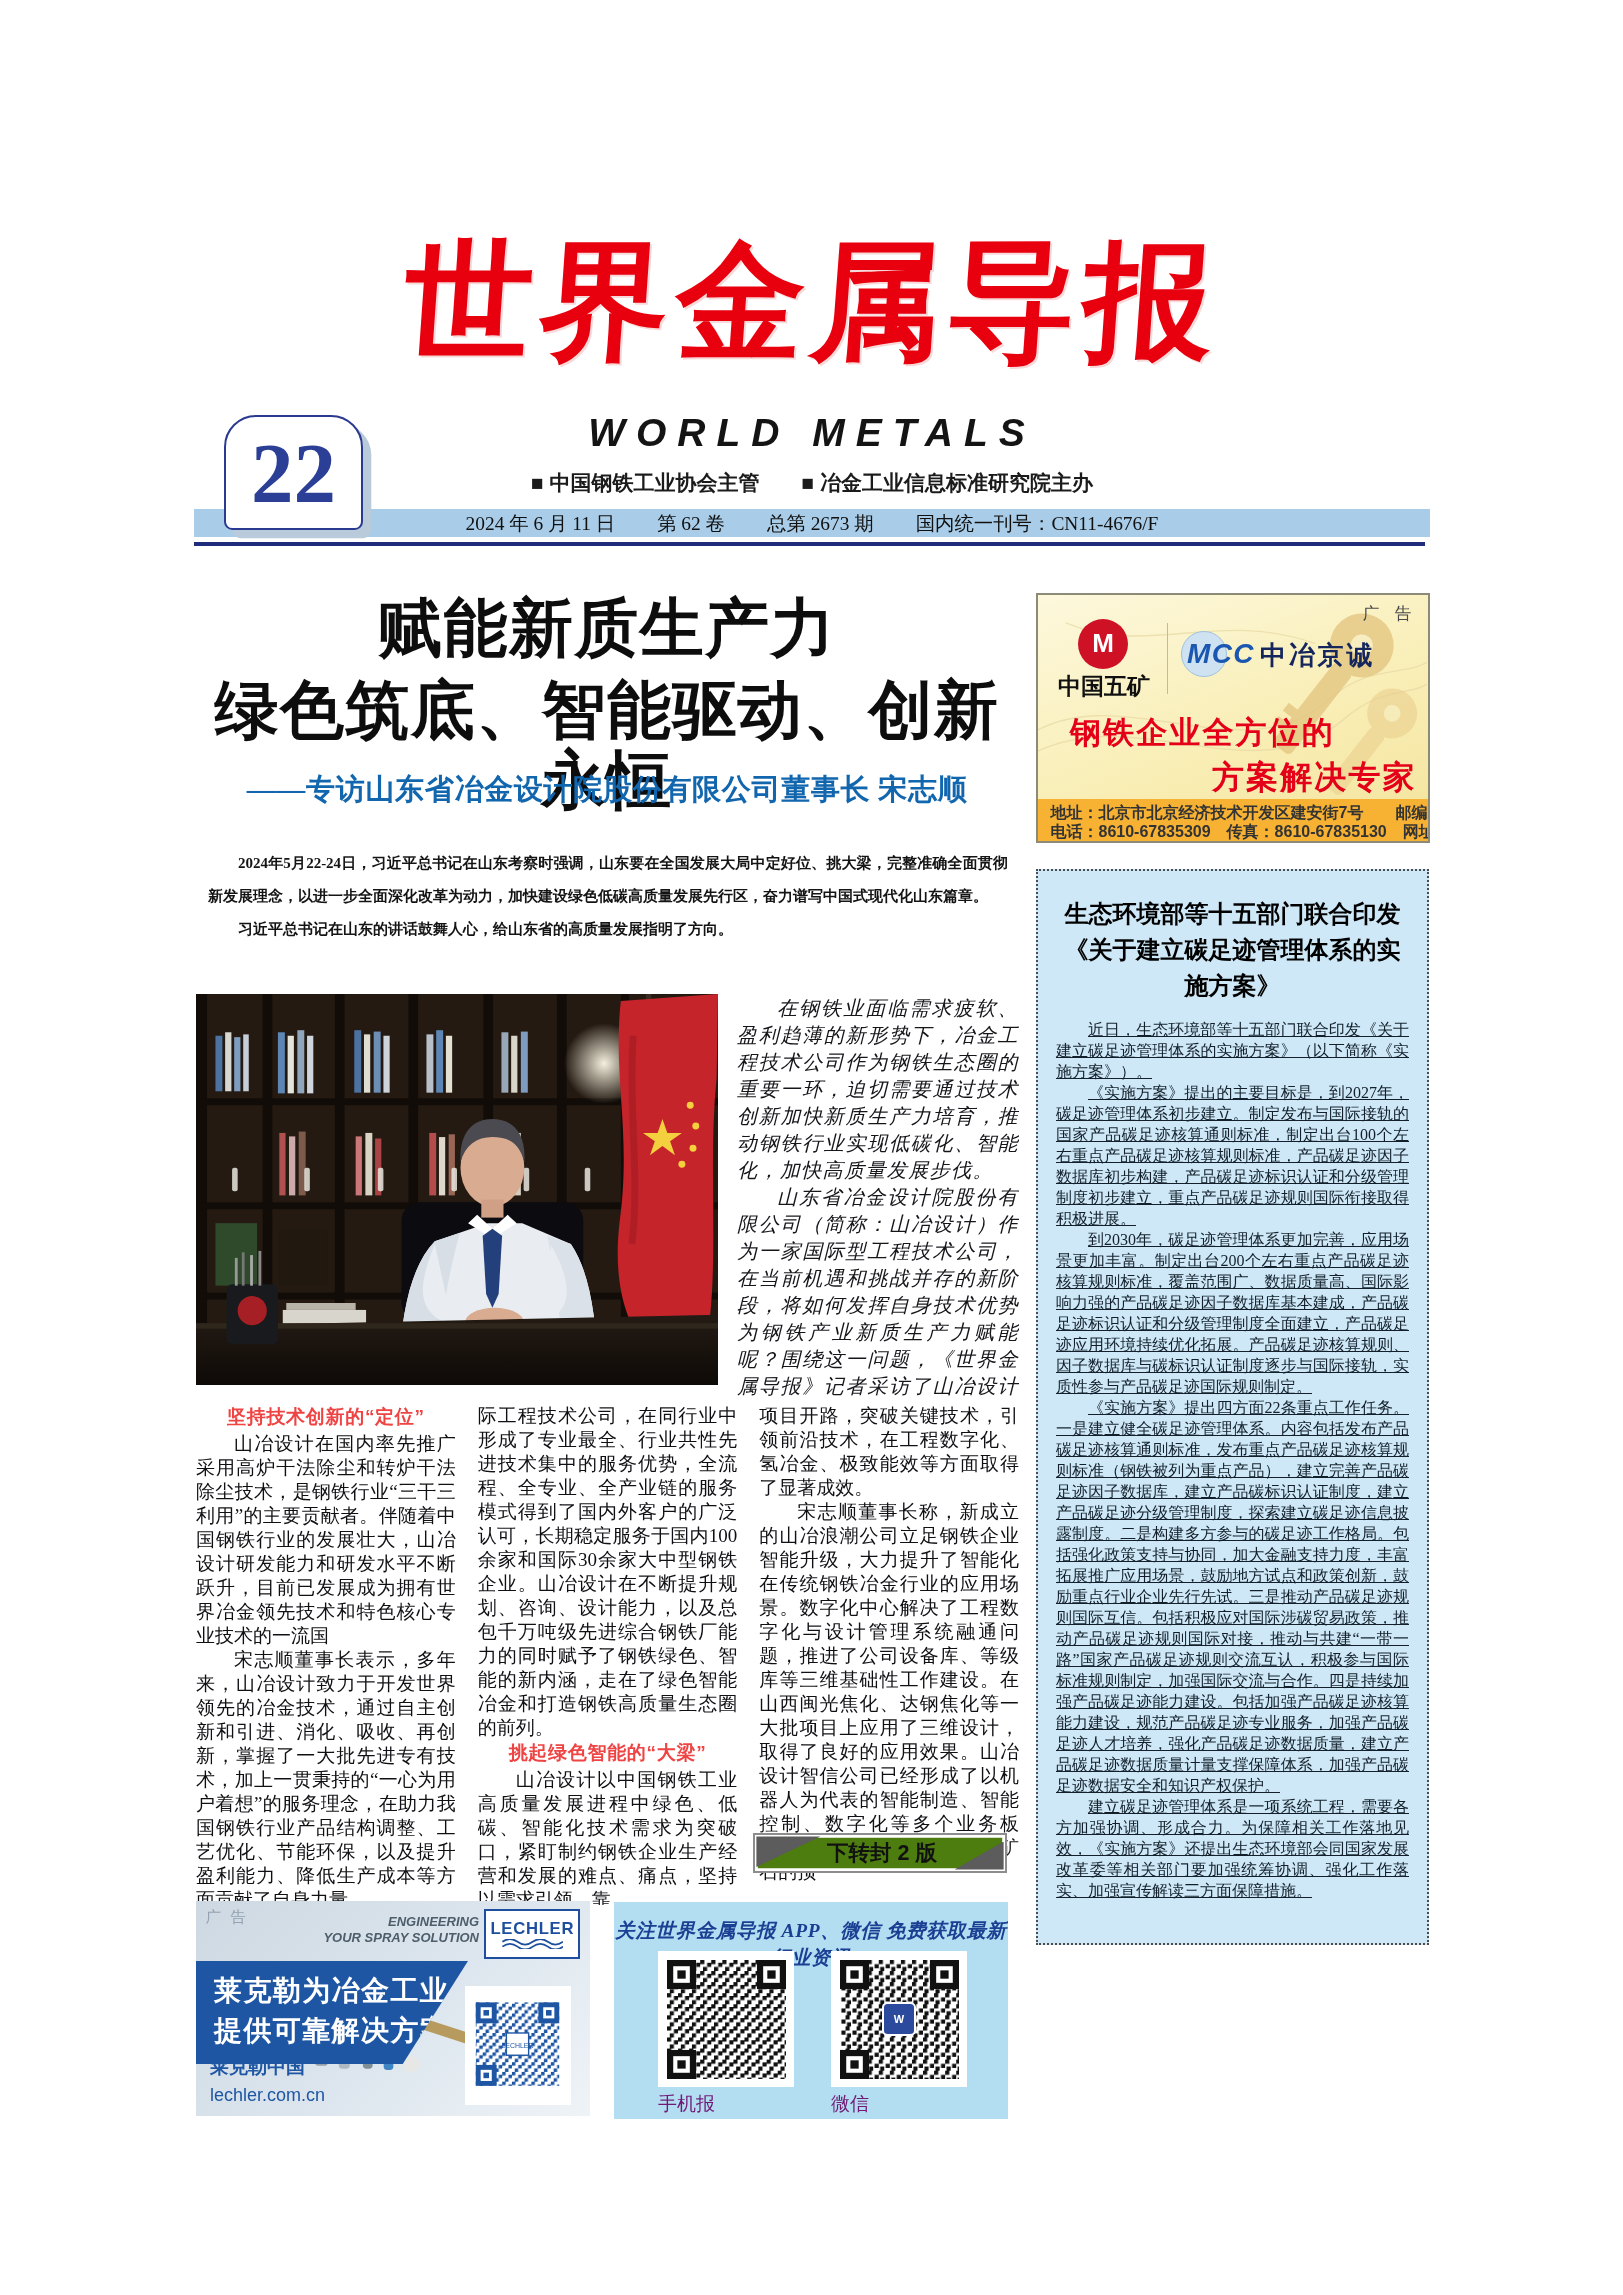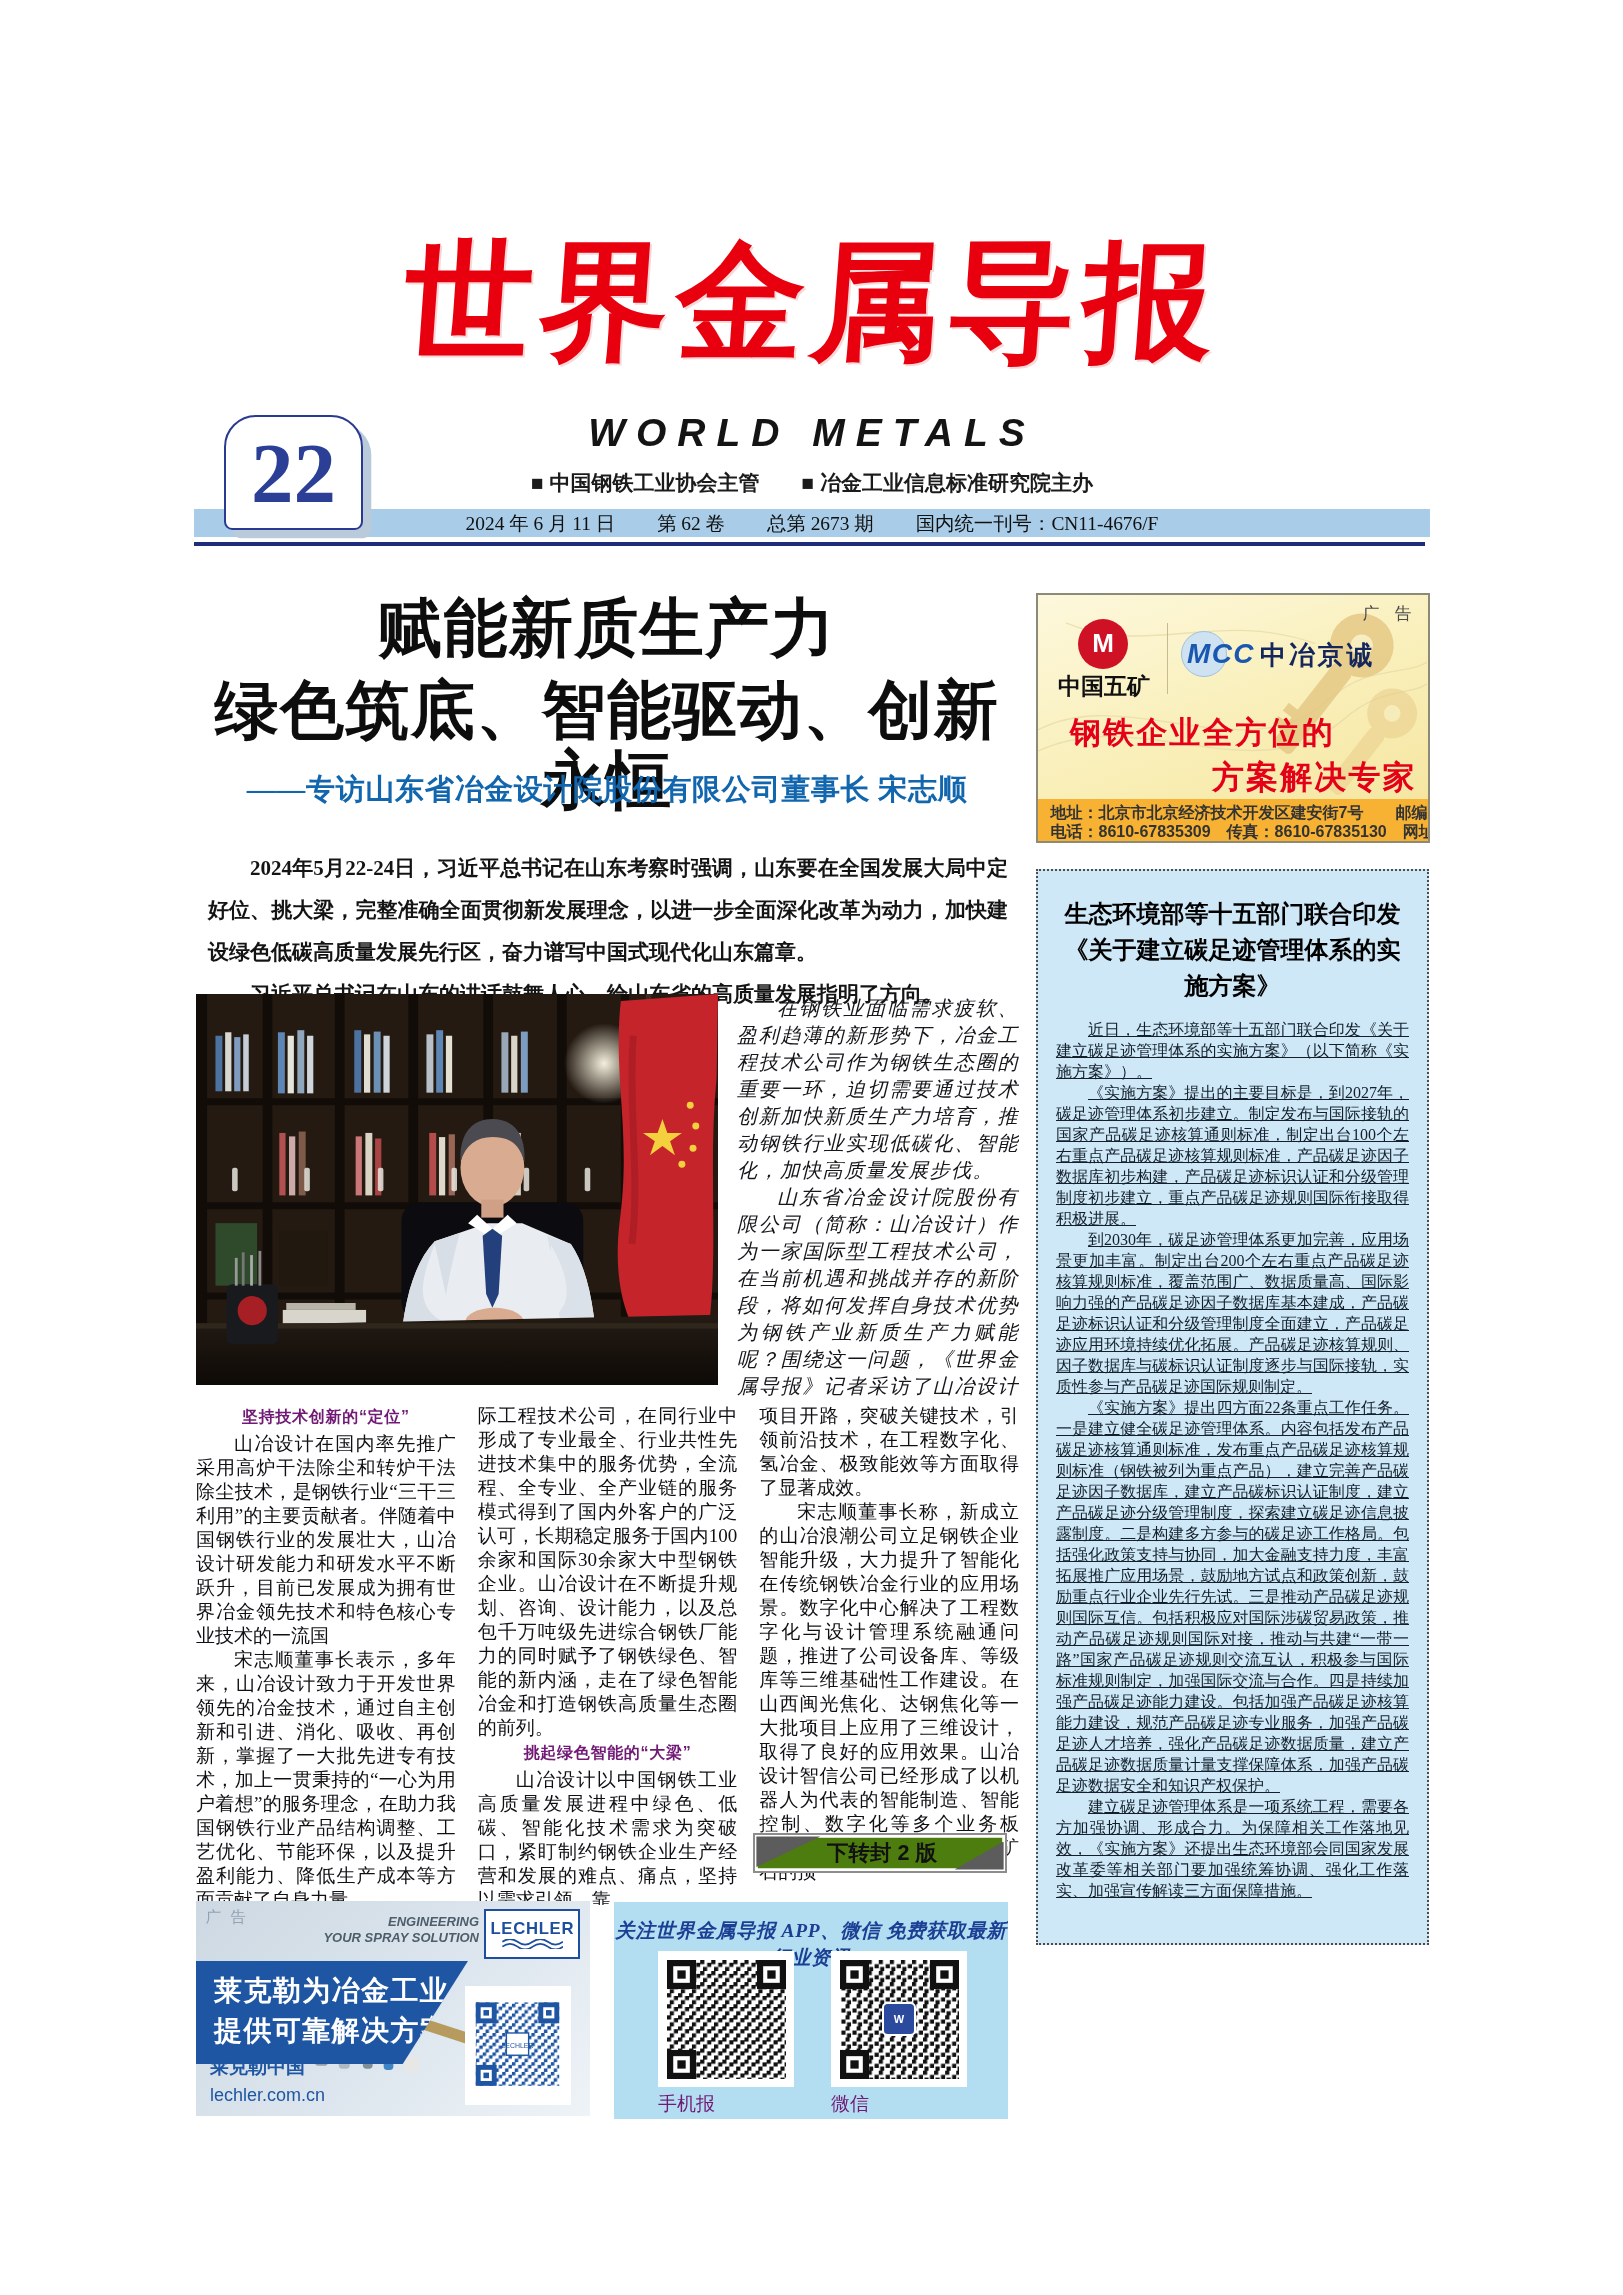--- a/index.html
+++ b/index.html
@@ -25,39 +25,39 @@
     display:flex;align-items:center;justify-content:center;font-size:19.4px;color:#101010;}
   .date-bar span{margin:0 21px;white-space:nowrap;}
   .navy-line{left:194px;top:542px;width:1231px;height:3.5px;background:#1f2c7c;}
 
   
   .headline{left:194px;width:826px;text-align:center;font-weight:900;color:#0d0d0d;
     font-size:64px;letter-spacing:1.4px;line-height:1.1;}
   .h1a{top:594px;} .h1b{top:676px;}
   .interview-subtitle{left:194px;top:770px;width:826px;text-align:center;
     font-size:29px;font-weight:bold;color:#1166ae;letter-spacing:0.7px;}
-  .lead-intro{left:208px;top:847px;width:800px;font-size:21px;line-height:42px;
+  .lead-intro{left:208px;top:847px;width:800px;font-size:15px;line-height:33px;
     font-weight:600;text-align:justify;color:#141414;}
   .lead-intro p{margin:0;text-indent:2em;}
 
   
   .photo{left:196px;top:994px;width:522px;height:391px;overflow:hidden;background:#1d1510;}
 
   
   .kaiti-col{left:737px;top:995px;width:282px;height:401px;overflow:hidden;
     font-size:20px;line-height:27px;font-style:italic;letter-spacing:1.4px;
     text-align:justify;color:#15151a;}
   .kaiti-col p{margin:0;text-indent:2em;}
 
   
   .cols{left:196px;top:1404px;width:823px;height:501px;display:flex;gap:22px;overflow:hidden;}
   .col{flex:1 1 0;font-size:19px;line-height:24px;text-align:justify;color:#101014;overflow:hidden;}
   .col p{margin:0;text-indent:2em;}
   .col p.cont{text-indent:0;}
-  .col h3{margin:1.4px 0 2.8px 0;font-size:16px;text-align:center;font-weight:900;color:#701a75;
+  .col h3{margin:1.4px 0 2.8px 0;font-size:19px;text-align:center;font-weight:900;color:#ef4444;
     font-family:"Liberation Sans","DejaVu Sans",sans-serif;letter-spacing:0.7px;}
 
   .continued-box{left:753px;top:1833px;width:250px;height:36px;background:#4d7c0f;
     border:2.1px solid #8d8d8d;box-shadow:inset 0 0 0 2.8px #fff;z-index:4;}
   .continued-box .tri-l{position:absolute;left:1.4px;top:1.4px;width:64px;height:30.5px;background:#5c5c5c;
     clip-path:polygon(0 0,100% 0,0 100%);}
   .continued-box .tri-r{position:absolute;right:1.4px;bottom:1.4px;width:49px;height:28px;background:#5c5c5c;
     clip-path:polygon(100% 0,100% 100%,0 100%);}
   .continued-box span{position:absolute;left:72px;top:2.8px;font-size:21.5px;font-weight:900;color:#111;
     font-family:"Liberation Sans","DejaVu Sans",sans-serif;}

